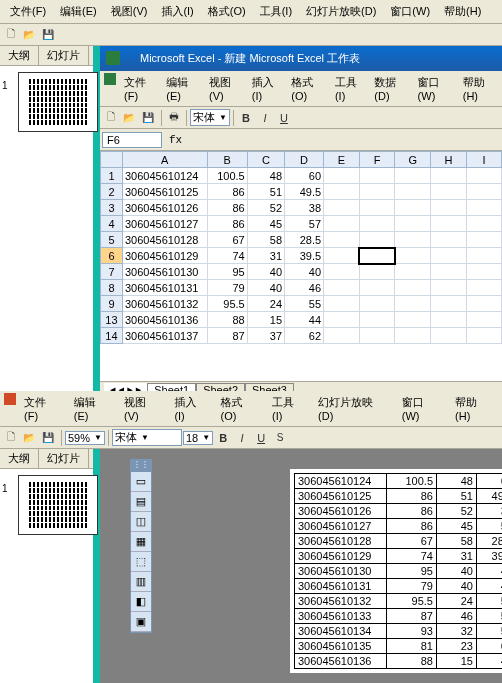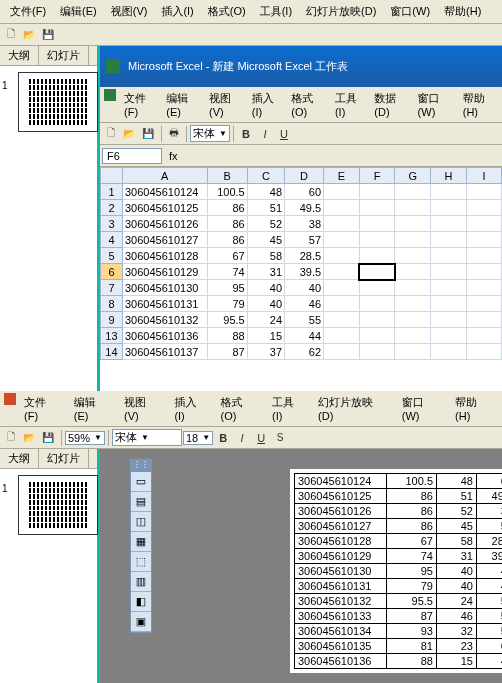--- a/index.html
+++ b/index.html
@@ -1,24 +1,24 @@
 <!DOCTYPE html>
 <html><head>
 <meta charset="utf-8">
 <style>
 * { margin:0; padding:0; box-sizing:border-box; font-family:'SimSun',Arial,sans-serif; font-size:11px; }
 body { background:#fff; width:502px; }
 .menubar { background:#ece9d8; border-bottom:1px solid #aca899; display:flex; padding:2px 4px; gap:2px; }
 .menubar span { padding:2px 6px; cursor:default; }
 .toolbar { background:#ece9d8; border-bottom:1px solid #aca899; display:flex; padding:2px; gap:1px; align-items:center; height:22px; overflow:hidden; }
 .tbtn { width:18px; height:18px; display:flex; align-items:center; justify-content:center; font-size:10px; color:#333; }
-.titlebar { background:linear-gradient(#0a6cce,#1c5ca8); color:#fff; padding:13px 6px; font-size:11px; display:flex; align-items:flex-start; gap:8px; }
+.titlebar { background:linear-gradient(#0a6cce,#1c5ca8); color:#fff; padding:5px 6px; font-size:11px; display:flex; align-items:flex-start; gap:20px; }
 .iconx { width:14px; height:14px; background:#2a7d3e; display:inline-block; }
 .iconp { width:14px; height:14px; background:#d04a28; display:inline-block; }
-.leftpane { width:100px; background:#fff; border-right:3px solid #14b8a6; }
+.leftpane { width:100px; background:#fff; border-right:7px solid #14b8a6; }
 .tabhdr { display:flex; background:#ece9d8; border-bottom:1px solid #aca899; }
 .tabhdr span { padding:2px 8px; font-size:11px; border-right:1px solid #aca899; }
 .thumb { border:1px solid #333; margin:6px; width:80px; height:60px; background:#fff; position:relative; }
 .thumb .bars { position:absolute; top:6px; left:10px; right:10px; bottom:6px; display:flex; flex-direction:column; gap:1px; }
 .thumb .bars div { height:5px; background:repeating-linear-gradient(90deg,#000 0 2px,#fff 2px 4px); }
 .thumbnum { position:absolute; left:-10px; top:2px; font-size:10px; }
 .workarea { display:flex; }
 .sheet { flex:1; overflow:hidden; }
 .cellref { background:#fff; border:1px solid #7f9db9; padding:1px 4px; width:60px; display:inline-block; font-size:11px; }
 table.grid { border-collapse:collapse; font-size:11px; }
@@ -123,21 +123,21 @@
         </div>
       <div class="tbtn">
           <i>I</i>
         </div>
       <div class="tbtn">
           <u>U</u>
         </div>
     </div>
     <div class="toolbar">
       <span class="cellref">F6</span>
-      <span style="margin:16px 6px;">fx</span>
+      <span style="margin:16px 6px;font-family:Liberation Mono, monospace;">fx</span>
     </div>
     <div style="overflow:auto; height:230px;">
     <table class="grid">
       <tbody>
             <tr>
         <th class="rh"></th>
         <th>A</th>
               <th>B</th>
               <th>C</th>
               <th>D</th>

